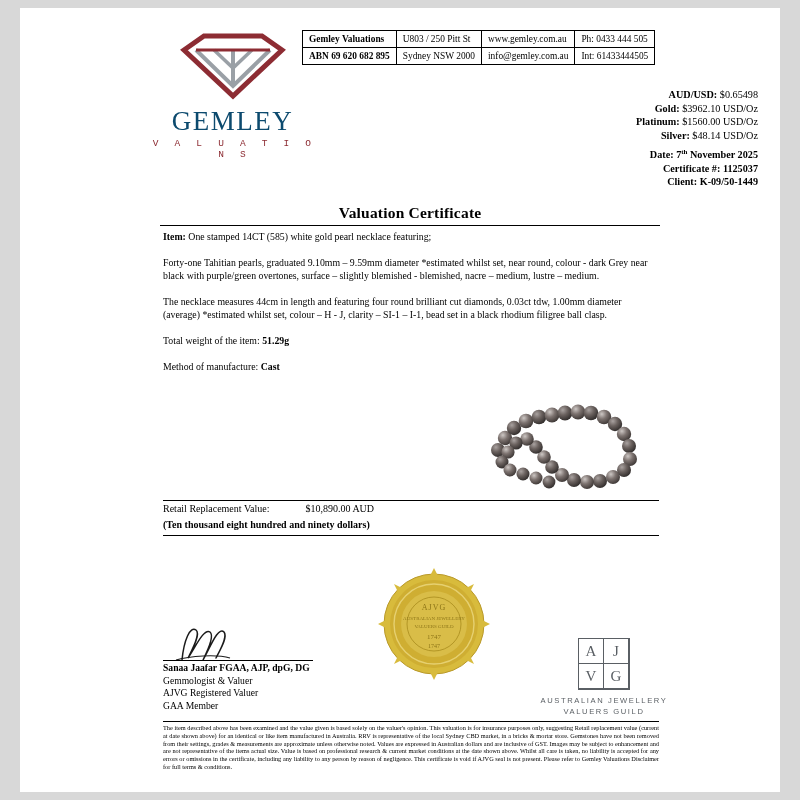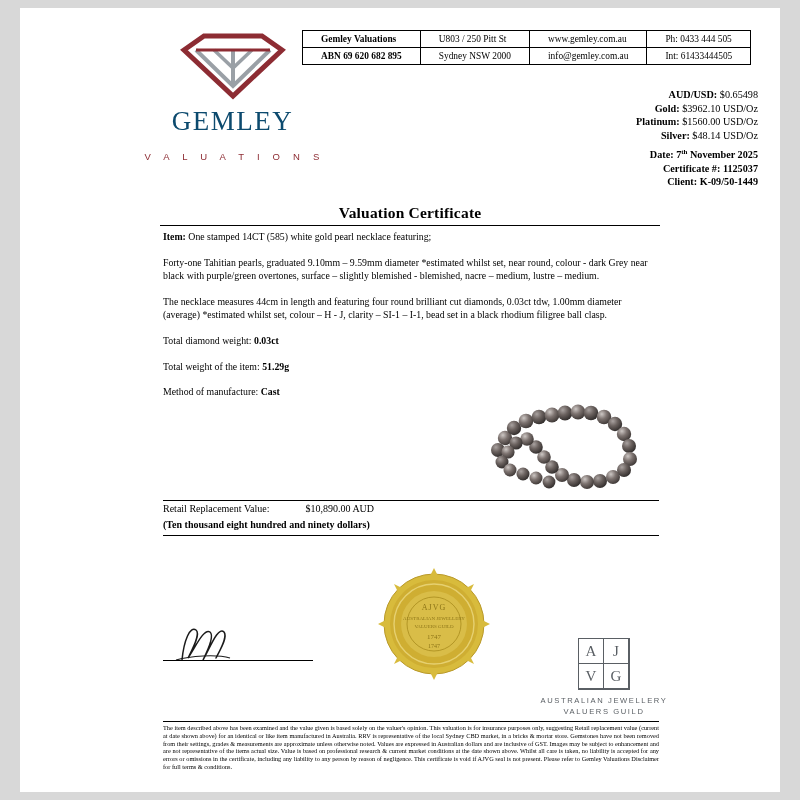--- a/index.html
+++ b/index.html
@@ -43,40 +43,40 @@
     position: relative;
   }
   .logo-name {
     font-family: "Liberation Serif", serif;
     font-size: 27px;
     letter-spacing: 1.5px;
     color: #0c4a6e;
     margin-top: 4px;
   }
   .logo-sub {
-    font-family: Liberation Sans, sans-serif;
+    font-family: Liberation Mono, monospace;
     font-size: 9.5px;
     letter-spacing: 5.2px;
     color: #8d2c33;
-    margin-top: 14px;
+    margin-top: 1px;
     margin-left: 4px;
   }
 
   .contact-table {
     position: absolute;
     left: 282px;
     top: 22px;
     border-collapse: collapse;
     font-family: "Liberation Serif", serif;
     font-size: 9.4px;
     color: #000;
   }
   .contact-table td {
     border: 1px solid #000;
-    padding: 2px 18px;
+    padding: 2px 6px;
     vertical-align: middle;
     line-height: 12px;
     white-space: nowrap;
   }
   .contact-table td.b { font-weight: bold; }
 
   .rates {
     position: absolute;
     right: 22px;
     top: 80px;
@@ -343,23 +343,20 @@
     <div class="doc-title">Valuation Certificate</div>
   </div>
   <div class="title-rule"></div>
 
   <div class="body">
     <p>
       <b>Item:</b><span> One stamped 14CT (585) white gold pearl necklace featuring;</span>
     </p>
     <p>Forty-one Tahitian pearls, graduated 9.10mm – 9.59mm diameter *estimated whilst set, near round, colour - dark Grey near black with purple/green overtones, surface – slightly blemished - blemished, nacre – medium, lustre – medium.</p>
     <p>The necklace measures 44cm in length and featuring four round brilliant cut diamonds, 0.03ct tdw, 1.00mm diameter (average) *estimated whilst set, colour – H - J, clarity – SI-1 – I-1, bead set in a black rhodium filigree ball clasp.</p>
-    <p>
-      <span>Total diamond weight:</span><b> 0.03ct</b>
-    </p>
     <p>
       <span>Total weight of the item:</span><b> 51.29g</b>
     </p>
     <p>
       <span>Method of manufacture:</span><b> Cast</b>
     </p>
   </div>
 
   <div class="necklace">
     <svg width="175" height="110" viewBox="0 0 175 110">
@@ -450,20 +447,26 @@
     </svg>
   </div>
 
   <div class="sig-script">
     <svg width="120" height="46" viewBox="0 0 120 46">
       <path d="M12 40 C14 20, 20 6, 26 10 C31 14, 22 30, 18 38 C26 26, 34 8, 40 12 C45 16, 36 34, 33 40 C40 28, 48 6, 54 12 C58 17, 50 30, 46 38" fill="none" stroke="#1b1b1b" stroke-width="1.5" stroke-linecap="round"></path>
       <path d="M6 40 C20 36, 46 34, 60 38" fill="none" stroke="#1b1b1b" stroke-width="1.1"></path>
     </svg>
   </div>
   <div class="sig-rule"></div>
+  <div class="sig-block">
+    <div class="nm">Sanaa Jaafar FGAA, AJP, dpG, DG</div>
+    <div>Gemmologist &amp; Valuer</div>
+    <div>AJVG Registered Valuer</div>
+    <div>GAA Member</div>
+  </div>
 
   <div class="ajvg">
     <div class="ajvg-grid">
       <div>A</div>
       <div>J</div>
       <div>V</div>
       <div>G</div>
     </div>
     <div class="ajvg-t1">AUSTRALIAN JEWELLERY</div>
     <div class="ajvg-t2">VALUERS GUILD</div>

